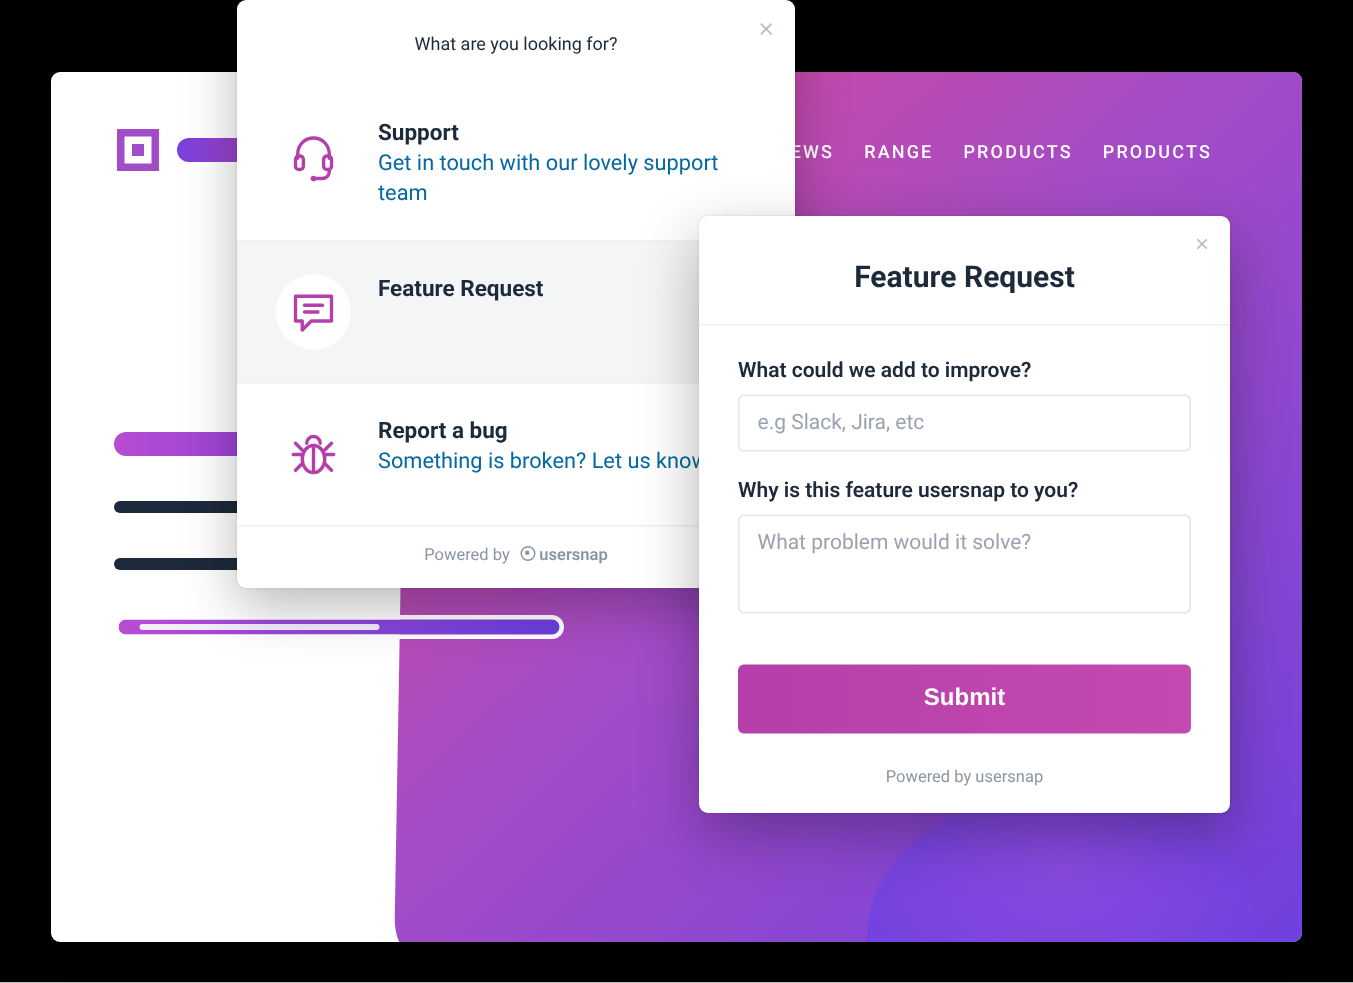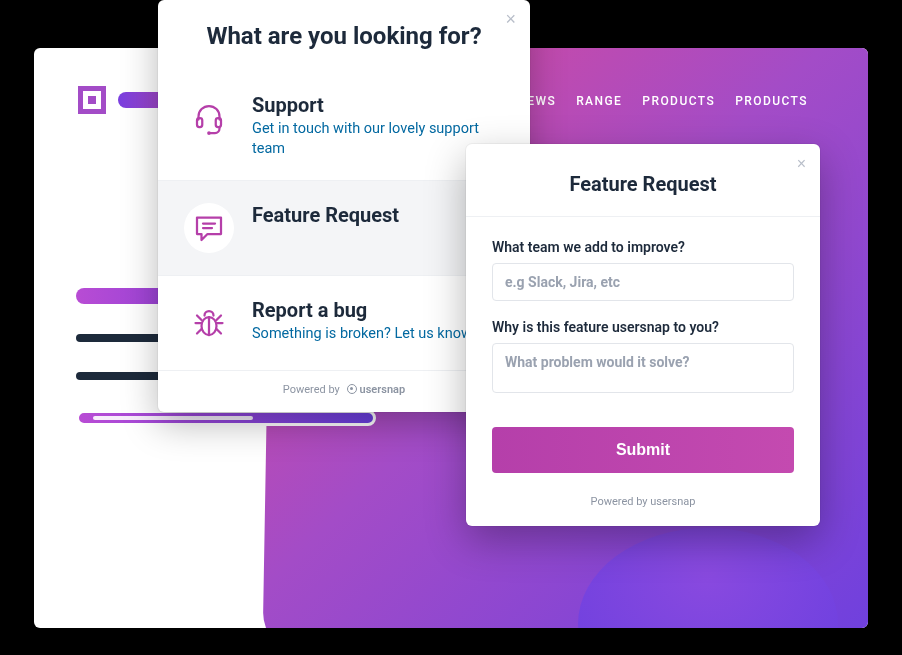--- a/index.html
+++ b/index.html
@@ -93,39 +93,39 @@
     padding: 22px 26px 6px;
     position: relative;
     text-align: center;
   }
   .mm-close {
     position:absolute; right:14px; top:10px;
     font-size:18px; color:#b8bec9; cursor:pointer; line-height:1;
     background:none; border:none;
   }
   .mm-title {
-    font-size: 24px; font-weight: 700; color:#1d2a3b;
+    font-size: 12px; font-weight: 400; color:#1d2a3b;
     padding-bottom: 14px;
   }
   .mm-item {
     display:flex; gap:18px; align-items:flex-start;
     padding: 22px 26px;
     cursor:pointer;
     border-top:1px solid transparent;
   }
   .mm-item + .mm-item { border-top:1px solid #eef0f3; }
   .mm-item.selected { background:#f4f5f7; }
   .mm-icon {
     width: 50px; height:50px; flex:0 0 50px;
     display:flex; align-items:center; justify-content:center;
     border-radius:50%;
   }
   .mm-item.selected .mm-icon { background:#fff; }
   .mm-icon svg { width:36px; height:36px; stroke:#b53fa9; }
-  .mm-text h4 { font-size:20px; font-weight:700; color:#1d2a3b; margin-bottom:2px;}
+  .mm-text h4 { font-size:15px; font-weight:700; color:#1d2a3b; margin-bottom:2px;}
   .mm-text p  { font-size:14.5px; font-weight:400; color:#0369a1; line-height:1.35;}
 
   .mm-footer {
     padding: 12px 0 16px;
     text-align:center;
     font-size:11px; color:#8c94a2;
     border-top:1px solid #eef0f3;
   }
   .mm-footer .brand { font-weight:600; }
   .mm-footer .ring { display:inline-block; width:10px; height:10px; border:1.5px solid #8c94a2; border-radius:50%; margin:0 3px -1px 4px; position:relative;}
@@ -158,24 +158,23 @@
   .mf-input, .mf-textarea {
     width:100%;
     border:1px solid #e2e5ea;
     border-radius:4px;
     padding:10px 12px;
     font-size:14px;
     font-family:inherit;
     color:#1d2a3b;
     margin-bottom:18px;
     background:#fff;
-    font-weight:bold;
   }
   .mf-input::placeholder, .mf-textarea::placeholder { color:#9aa2b0; }
-  .mf-textarea { height:50px; resize:none; }
+  .mf-textarea { height:66px; resize:none; }
   .mf-submit {
     display:block; width: calc(100% - 52px);
     margin: 4px 26px 12px;
     padding: 14px 13px;
     text-align:center;
     color:#fff; font-size:16px; font-weight:700;
     border:none; border-radius:4px; cursor:pointer;
     background: linear-gradient(90deg,#b53faa 0%, #c44ab0 100%);
   }
   .mf-footer {
@@ -269,21 +268,21 @@
       <span class="ring"></span><span class="brand">usersnap</span>
     </div>
   </div>
 
   <div class="modal-form">
     <div class="mf-header">
       <button class="mf-close">×</button>
       <div class="mf-title">Feature Request</div>
     </div>
     <div class="mf-body">
-      <label class="mf-label">What team we add to improve?</label>
+      <label class="mf-label">What could we add to improve?</label>
       <input class="mf-input" type="text" placeholder="e.g Slack, Jira, etc" style="">
       <label class="mf-label">Why is this feature usersnap to you?</label>
       <textarea class="mf-textarea" placeholder="What problem would it solve?" style=""></textarea>
     </div>
     <button class="mf-submit">Submit</button>
     <div class="mf-footer">
       <span>Powered by</span>
       <span class="ring"></span><span class="brand">usersnap</span>
     </div>
   </div>

